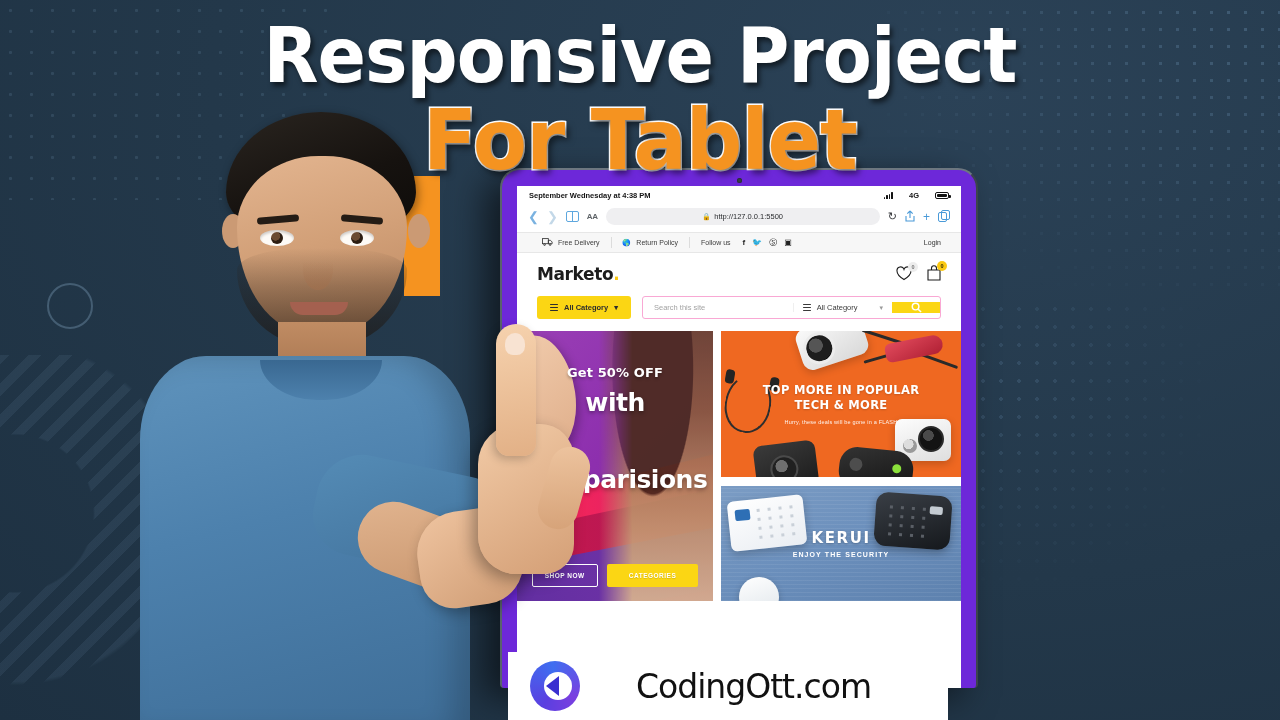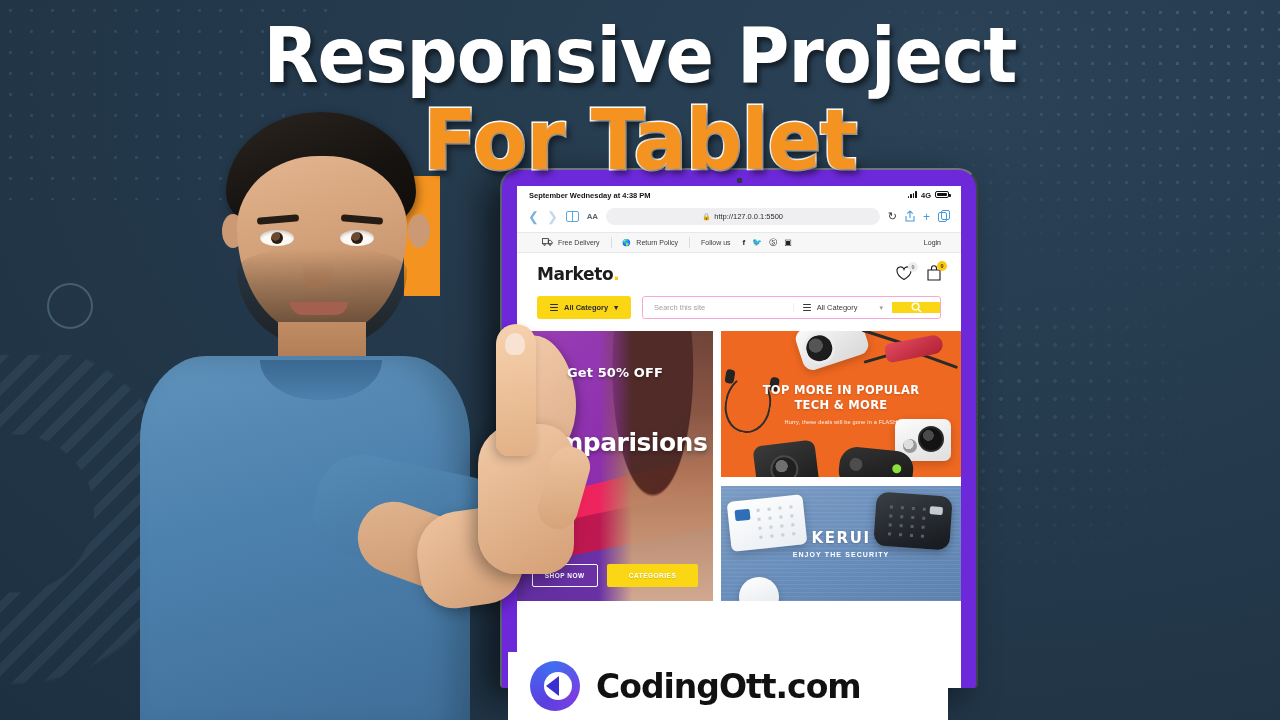--- a/index.html
+++ b/index.html
@@ -121,21 +121,21 @@
 
   
   .statusbar {
     display: flex; align-items: center; justify-content: space-between;
     padding: 5px 12px 3px 12px;
     background: #ffffff;
     font-size: 7.5px;
     font-weight: 700;
     color: #131313;
   }
-  .status-right { display: flex; gap: 4px; }
+  .status-right { display: flex; align-items: center; gap: 16px; }
   .sig-bars { display: flex; align-items: flex-end; gap: 1px; height: 7px; }
   .sig-bars i { display: block; width: 1.6px; background: #131313; border-radius: .5px; }
   .sig-bars i:nth-child(1){height:2.5px}
   .sig-bars i:nth-child(2){height:4px}
   .sig-bars i:nth-child(3){height:5.5px}
   .sig-bars i:nth-child(4){height:7px}
   .battery {
     width: 14px; height: 7px; border: 1px solid #131313; border-radius: 2px;
     position: relative; padding: 1px;
   }
@@ -647,23 +647,24 @@
   }
   .logo-mark .arrow {
     position: relative; z-index: 2;
     width: 0; height: 0;
     margin-left: -5px;
     border-top: 10px solid transparent;
     border-bottom: 10px solid transparent;
     border-right: 13px solid #3a2fd0;
   }
   .logo-text {
-    font-size: 33px; font-weight: 700; color: #111;
+    font-size: 33px; font-weight: 400; color: #111;
     letter-spacing: -1px;
     font-family: "DejaVu Sans", sans-serif;
+    margin-left: 40px;
   }
 </style>
 </head>
 <body>
 
 <div class="thumb">
 
   <div class="bg-base"></div>
   <div class="bg-dots-tl"></div>
   <div class="bg-dots-tr"></div>
@@ -812,20 +813,21 @@
       <div class="hero">
 
         <div class="hero-left">
           <div class="swoosh1"></div>
           <div class="swoosh2"></div>
           <div class="swoosh3"></div>
           <div class="model"></div>
           <div class="hand"></div>
           <div class="hero-copy">
             <div class="l1">Get 50% OFF</div>
+            <div class="l2">with</div>
             <div class="l3">Comparisions</div>
           </div>
           <div class="hero-btns">
             <div class="btn-outline">SHOP NOW</div>
             <div class="btn-yellow">CATEGORIES</div>
           </div>
         </div>
 
         <div class="hero-right">
 

